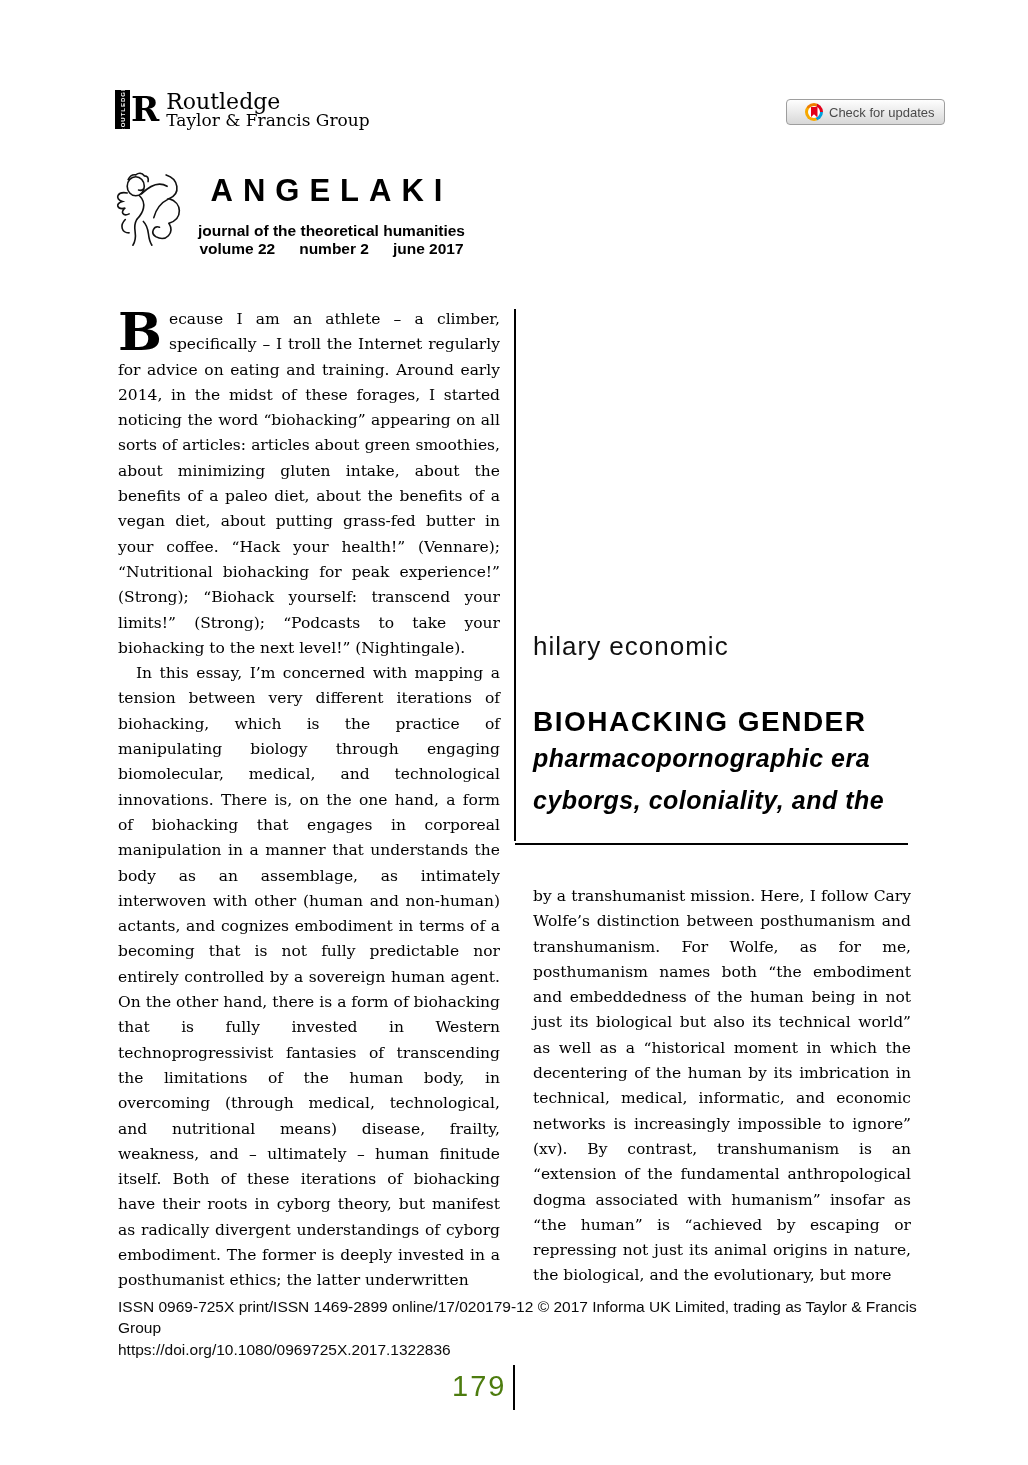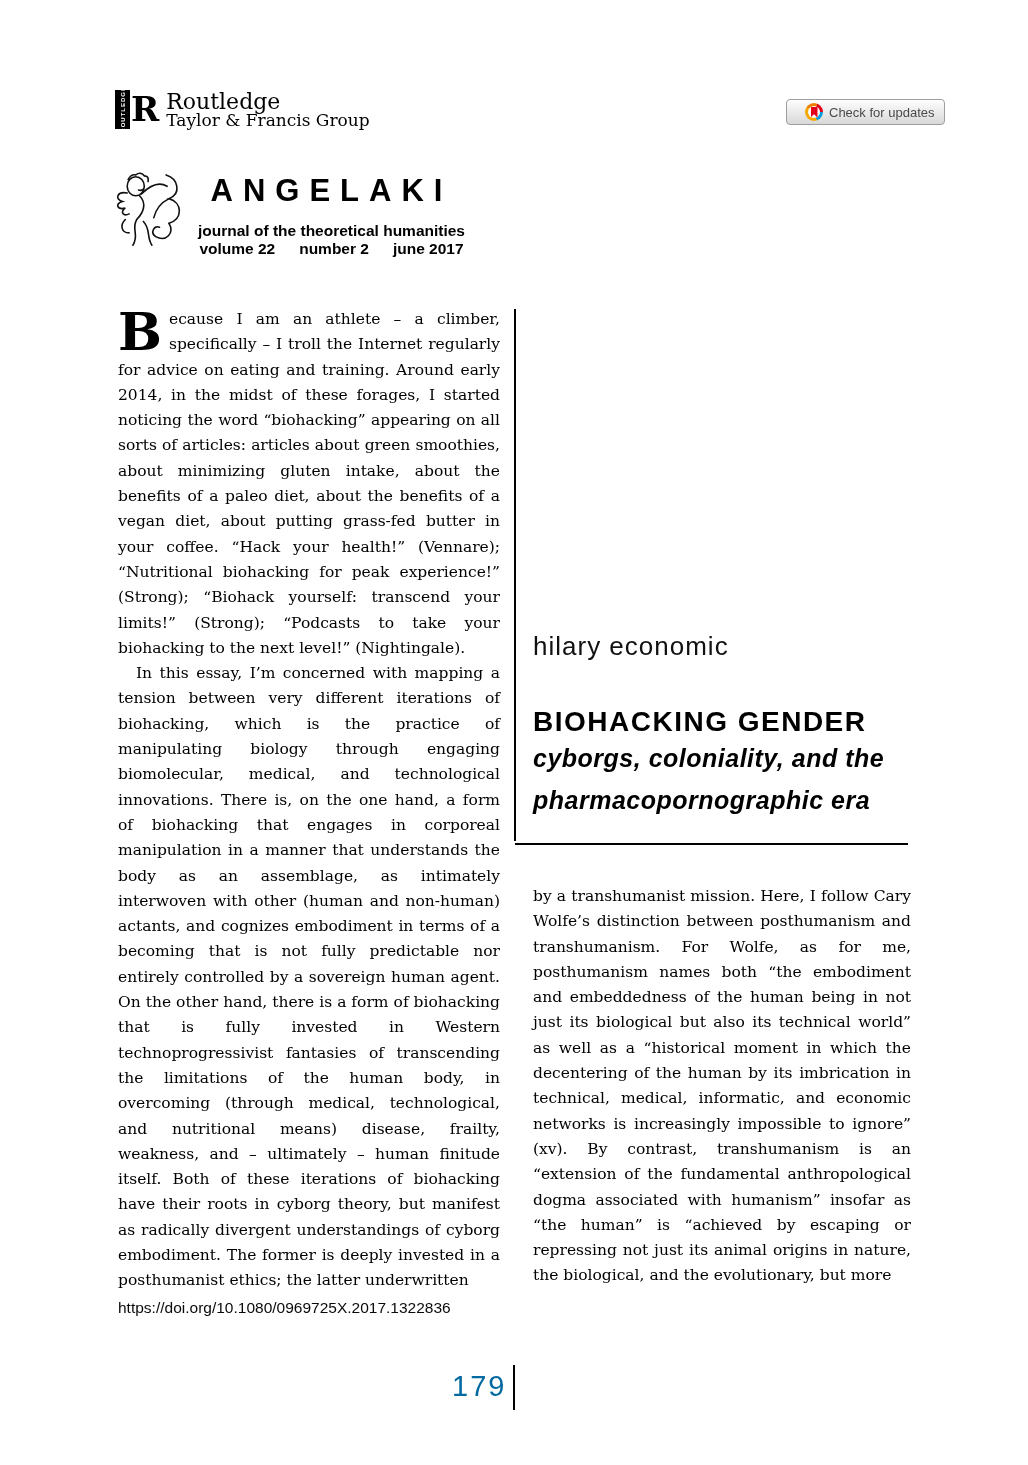--- a/index.html
+++ b/index.html
@@ -103,21 +103,21 @@
   .art-subtitle:first-of-type { margin-top: 11px; }
 
   
   .footer {
     position: absolute; left: 118px; top: 1296px; width: 800px;
     font-size: 15.5px; line-height: 21px; color: #0a0a0a;
   }
   .doi { margin-top: 1px; }
   .page-number {
     position: absolute; left: 452px; top: 1370px;
-    font-size: 29px; letter-spacing: 2px; color: #0369a1;
+    font-size: 29px; letter-spacing: 2px; color: #4d7c0f;
   }
   .pageno-divider {
     position: absolute; left: 513px; top: 1365px; width: 2px; height: 45px; background: #000;
   }
 </style>
 </head>
 <body>
 
 <div class="page">
 
@@ -165,28 +165,29 @@
   <div class="title-rule"></div>
 
   <div class="left-col body-text">
     <p><span class="dropcap">B</span><span>ecause I am an athlete – a climber, specifically – I troll the Internet regularly for advice on eating and training. Around early 2014, in the midst of these forages, I started noticing the word “biohacking” appearing on all sorts of articles: articles about green smoothies, about minimizing gluten intake, about the benefits of a paleo diet, about the benefits of a vegan diet, about putting grass-fed butter in your coffee. “Hack your health!” (Vennare); “Nutritional biohacking for peak experience!” (Strong); “Biohack yourself: transcend your limits!” (Strong); “Podcasts to take your biohacking to the next level!” (Nightingale).</span></p>
     <p class="indent">In this essay, I’m concerned with mapping a tension between very different iterations of biohacking, which is the practice of manipulating biology through engaging biomolecular, medical, and technological innovations. There is, on the one hand, a form of biohacking that engages in corporeal manipulation in a manner that understands the body as an assemblage, as intimately interwoven with other (human and non-human) actants, and cognizes embodiment in terms of a becoming that is not fully predictable nor entirely controlled by a sovereign human agent. On the other hand, there is a form of biohacking that is fully invested in Western technoprogressivist fantasies of transcending the limitations of the human body, in overcoming (through medical, technological, and nutritional means) disease, frailty, weakness, and – ultimately – human finitude itself. Both of these iterations of biohacking have their roots in cyborg theory, but manifest as radically divergent understandings of cyborg embodiment. The former is deeply invested in a posthumanist ethics; the latter underwritten</p>
   </div>
 
   <div class="author">hilary economic</div>
   <div class="title-block">
     <div class="art-title">BIOHACKING GENDER</div>
+    <div class="art-subtitle">pharmacopornographic era</div>
     <div class="art-subtitle">cyborgs, coloniality, and the</div>
-    <div class="art-subtitle">pharmacopornographic era</div>
   </div>
 
   <div class="right-col body-text">
     <p>by a transhumanist mission. Here, I follow Cary Wolfe’s distinction between posthumanism and transhumanism. For Wolfe, as for me, posthumanism names both “the embodiment and embeddedness of the human being in not just its biological but also its technical world” as well as a “historical moment in which the decentering of the human by its imbrication in technical, medical, informatic, and economic networks is increasingly impossible to ignore” (xv). By contrast, transhumanism is an “extension of the fundamental anthropological dogma associated with humanism” insofar as “the human” is “achieved by escaping or repressing not just its animal origins in nature, the biological, and the evolutionary, but more</p>
   </div>
 
   <div class="footer">
+    <div>ISSN 0969-725X print/ISSN 1469-2899 online/17/020179-12 © 2017 Informa UK Limited, trading as Taylor &amp; Francis Group</div>
     <div class="doi">https://doi.org/10.1080/0969725X.2017.1322836</div>
   </div>
 
   <div class="page-number">179</div>
   <div class="pageno-divider"></div>
 
 </div>
 
 </body></html>

